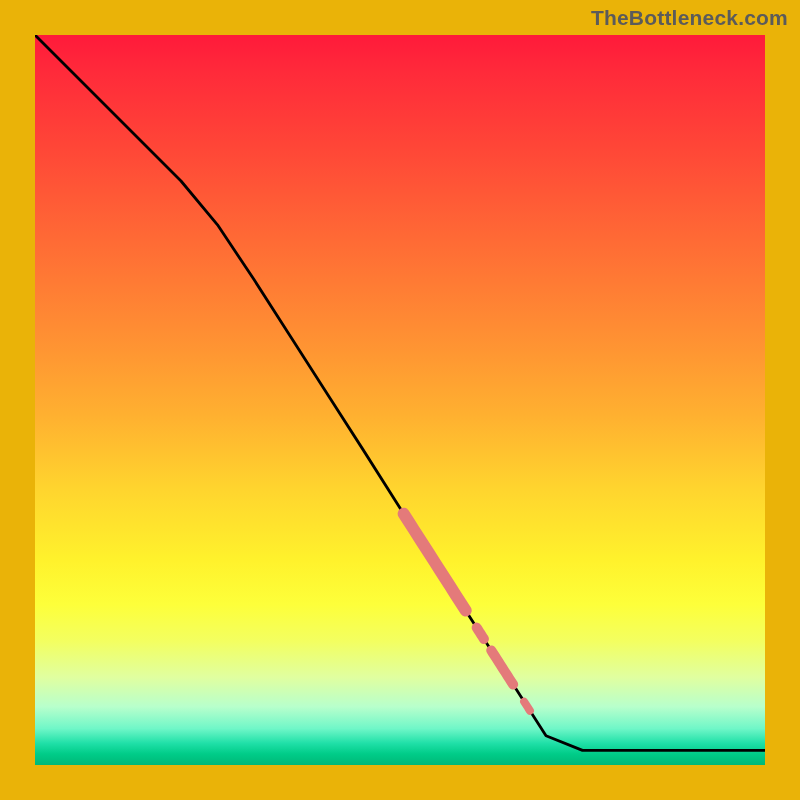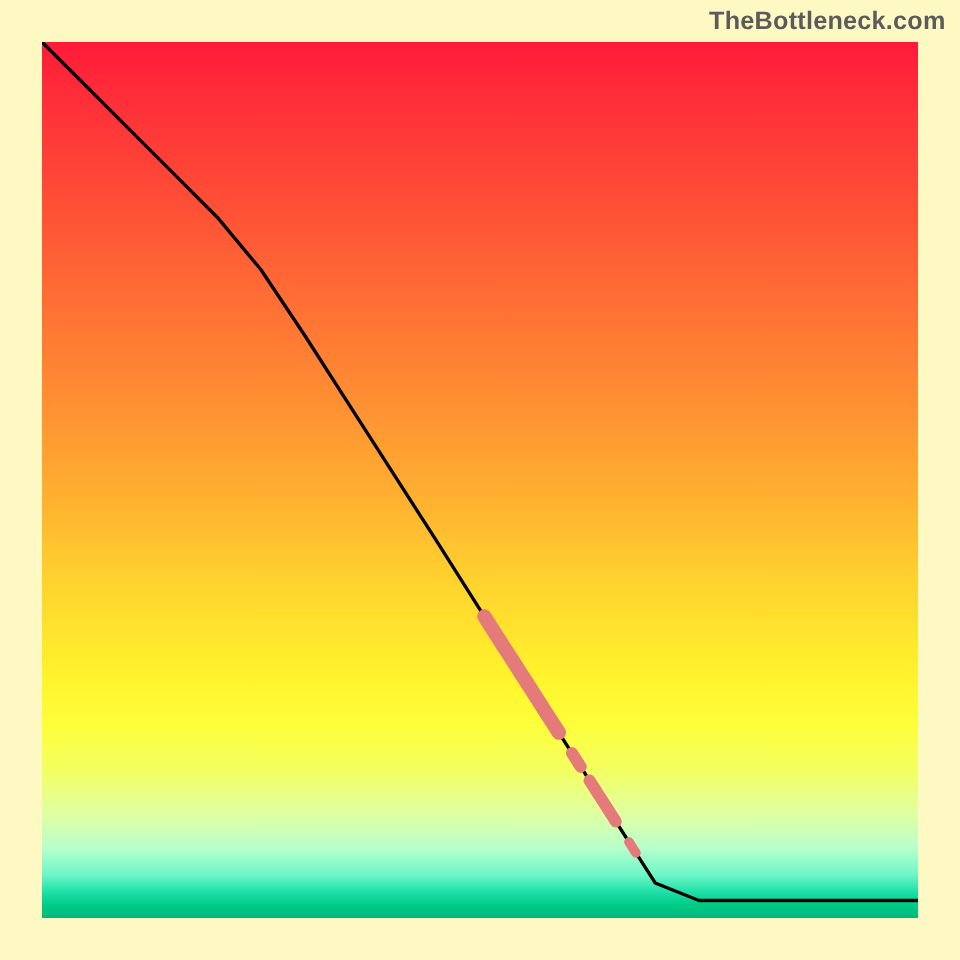--- a/index.html
+++ b/index.html
@@ -1,21 +1,21 @@
 <!DOCTYPE html>
 <html><head>
 <meta charset="utf-8">
 <style>
   * { margin: 0; padding: 0; box-sizing: border-box; }
   html, body { width: 800px; height: 800px; overflow: hidden; background: #000; }
   .canvas {
     position: relative;
     width: 800px;
     height: 800px;
-    background: #fef9c3;
+    background: #eab308;
     text-align: right;
   }
   .plot-area {
     position: absolute;
     left: 35px;
     top: 35px;
     width: 730px;
     height: 730px;
     overflow: hidden;
   }

